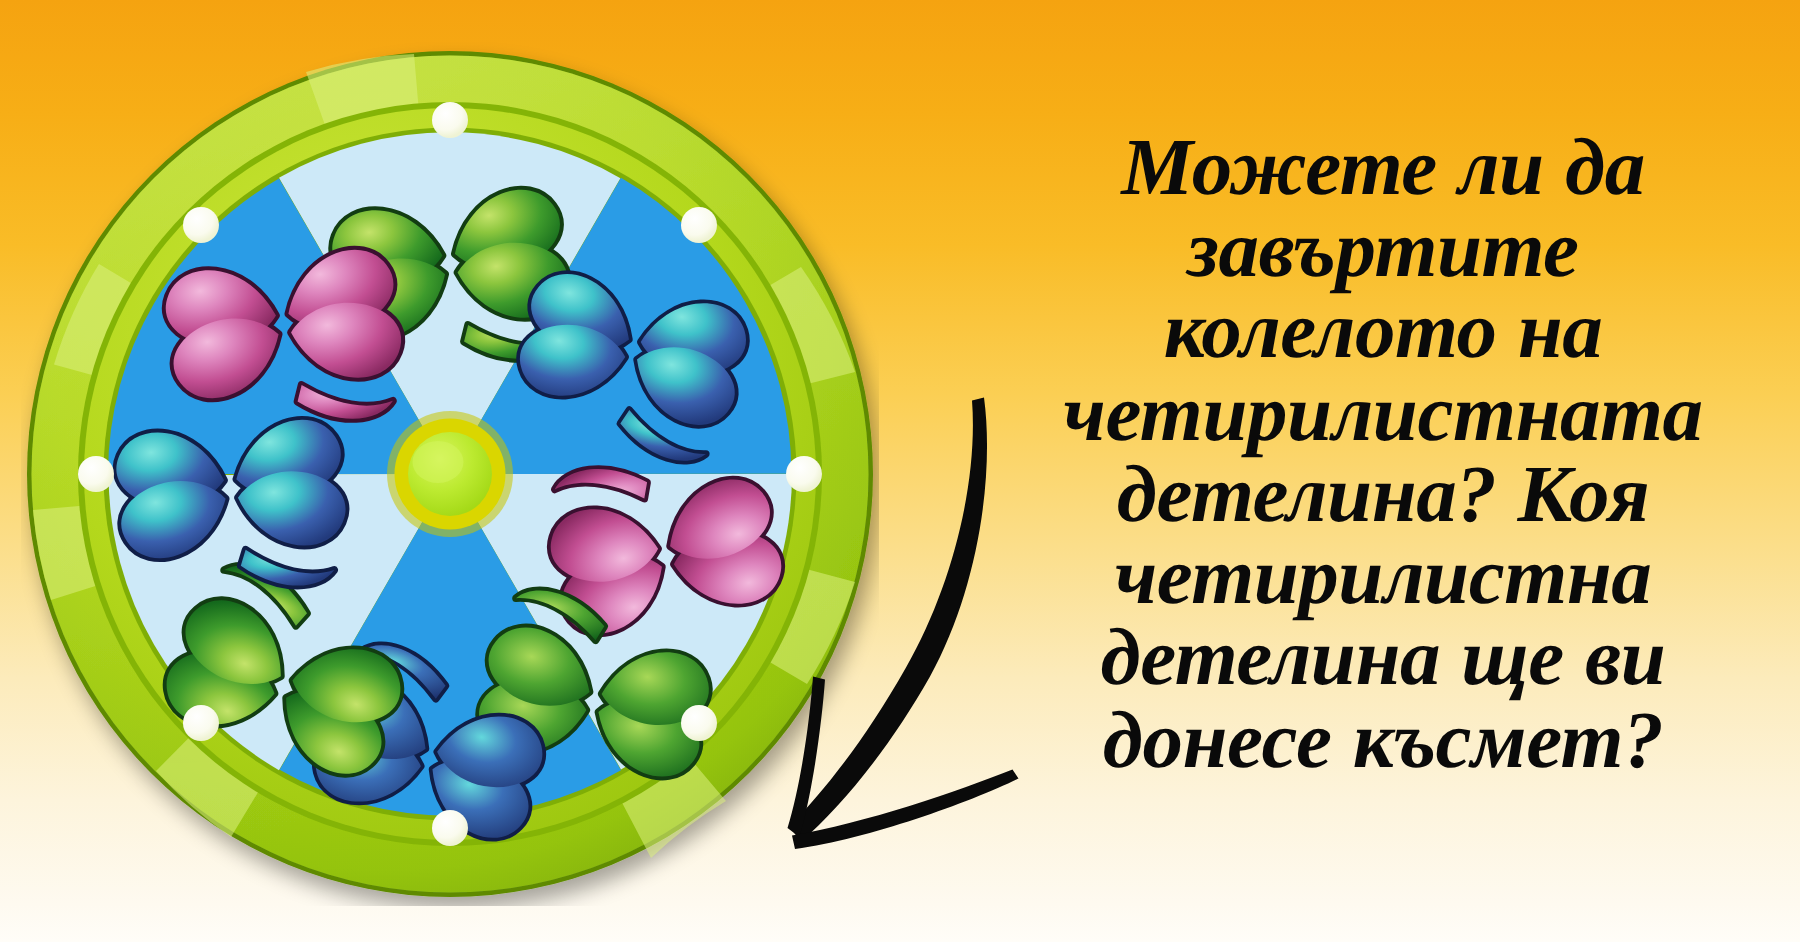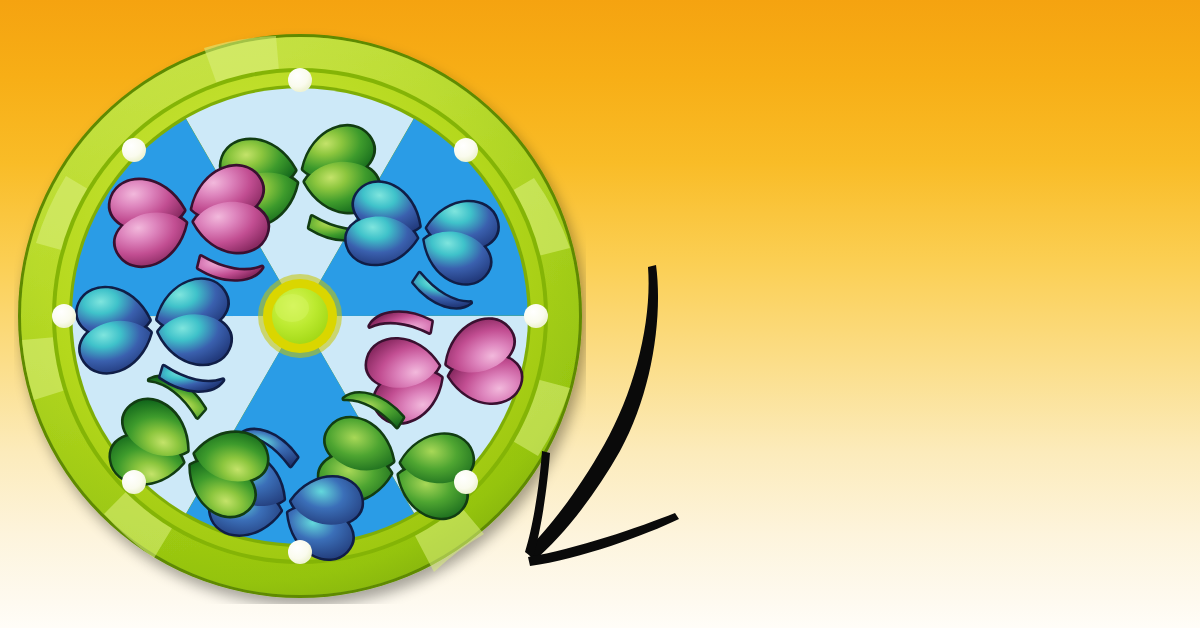--- a/index.html
+++ b/index.html
@@ -270,14 +270,24 @@
                  C 42,272 48,226 50,198 Z"></path>
 
         <path d="M 175,258
                  C 140,272 76,294 28,302
                  L 30,311
                  C 80,304 146,280 179,264 Z"></path>
       </g>
     </svg>
   </div>
 
+  <div id="caption" style="color: rgb(10, 10, 10);">
+    <span class="ln">Можете ли да</span>
+    <span class="ln">завъртите</span>
+    <span class="ln">колелото на</span>
+    <span class="ln">четирилистната</span>
+    <span class="ln">детелина? Коя</span>
+    <span class="ln">четирилистна</span>
+    <span class="ln">детелина ще ви</span>
+    <span class="ln">донесе късмет?</span>
+  </div>
 
 </div>
 
 </body></html>

